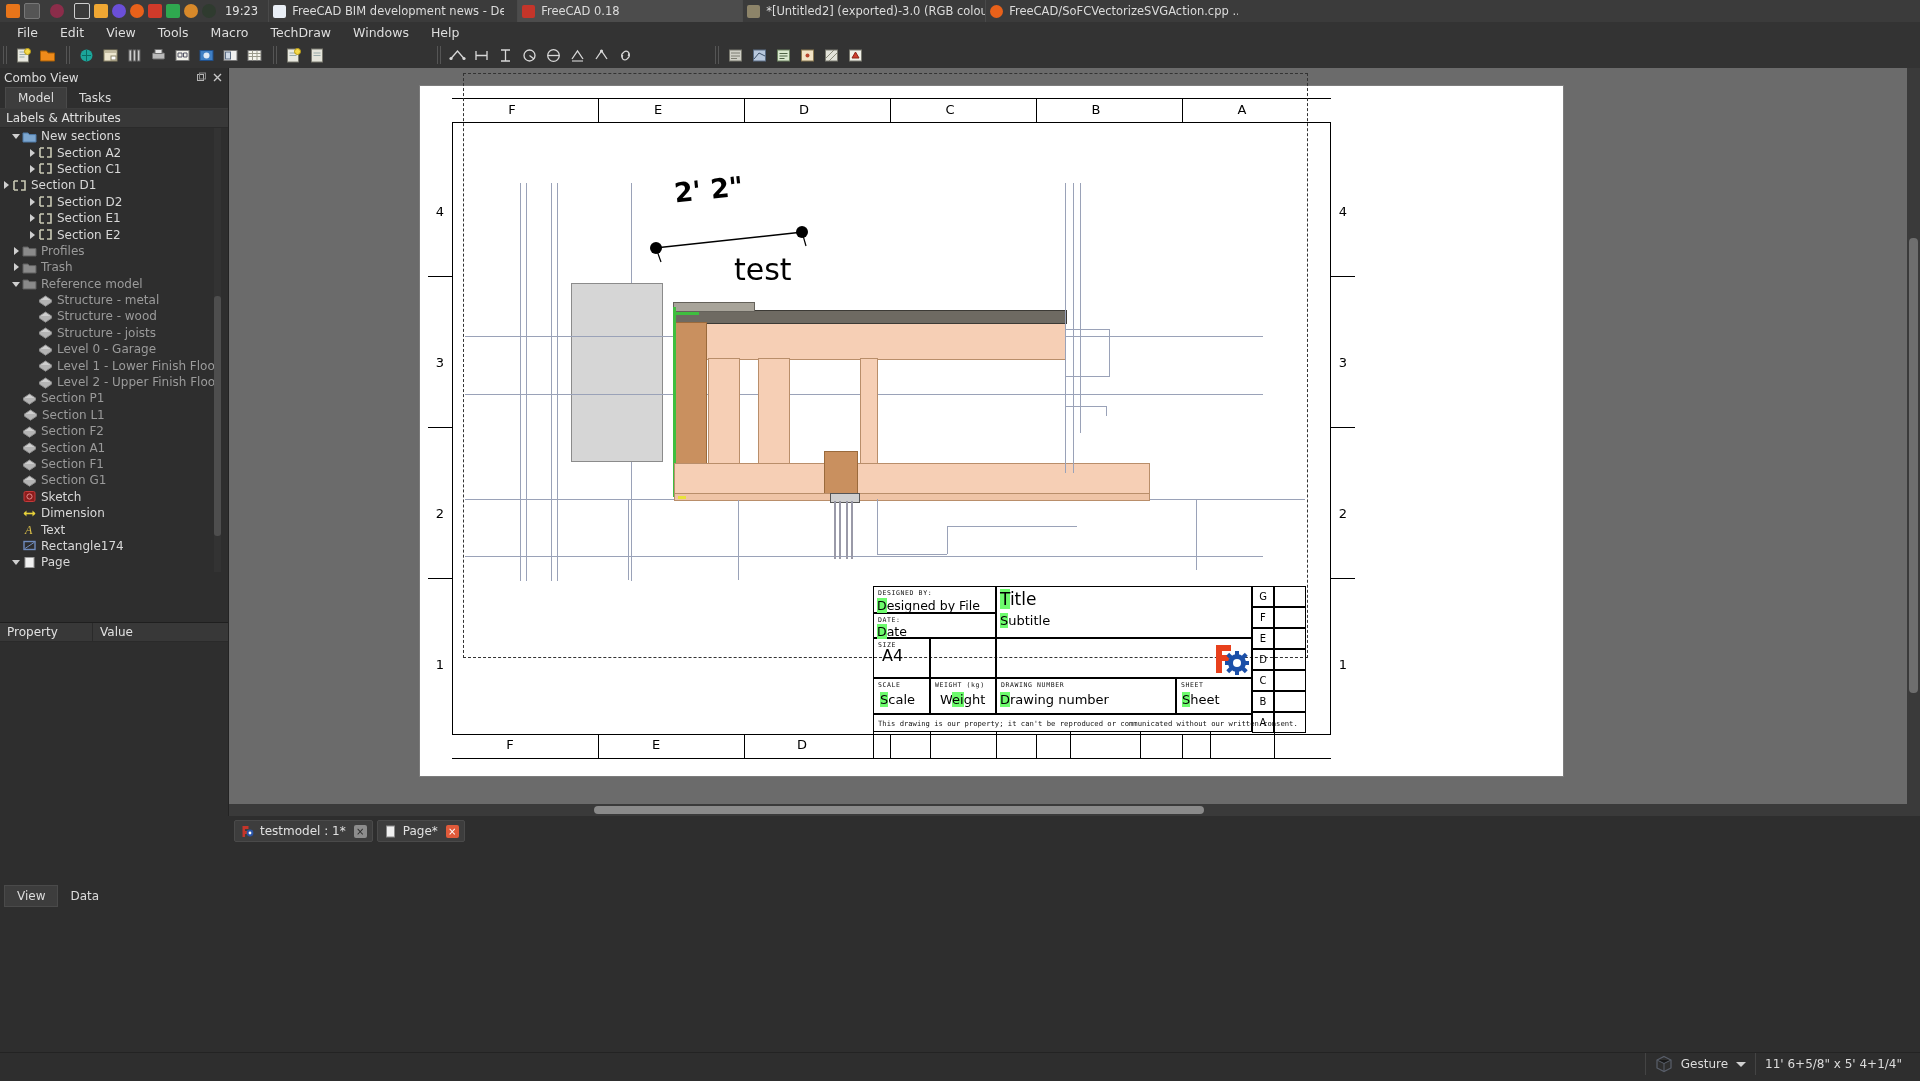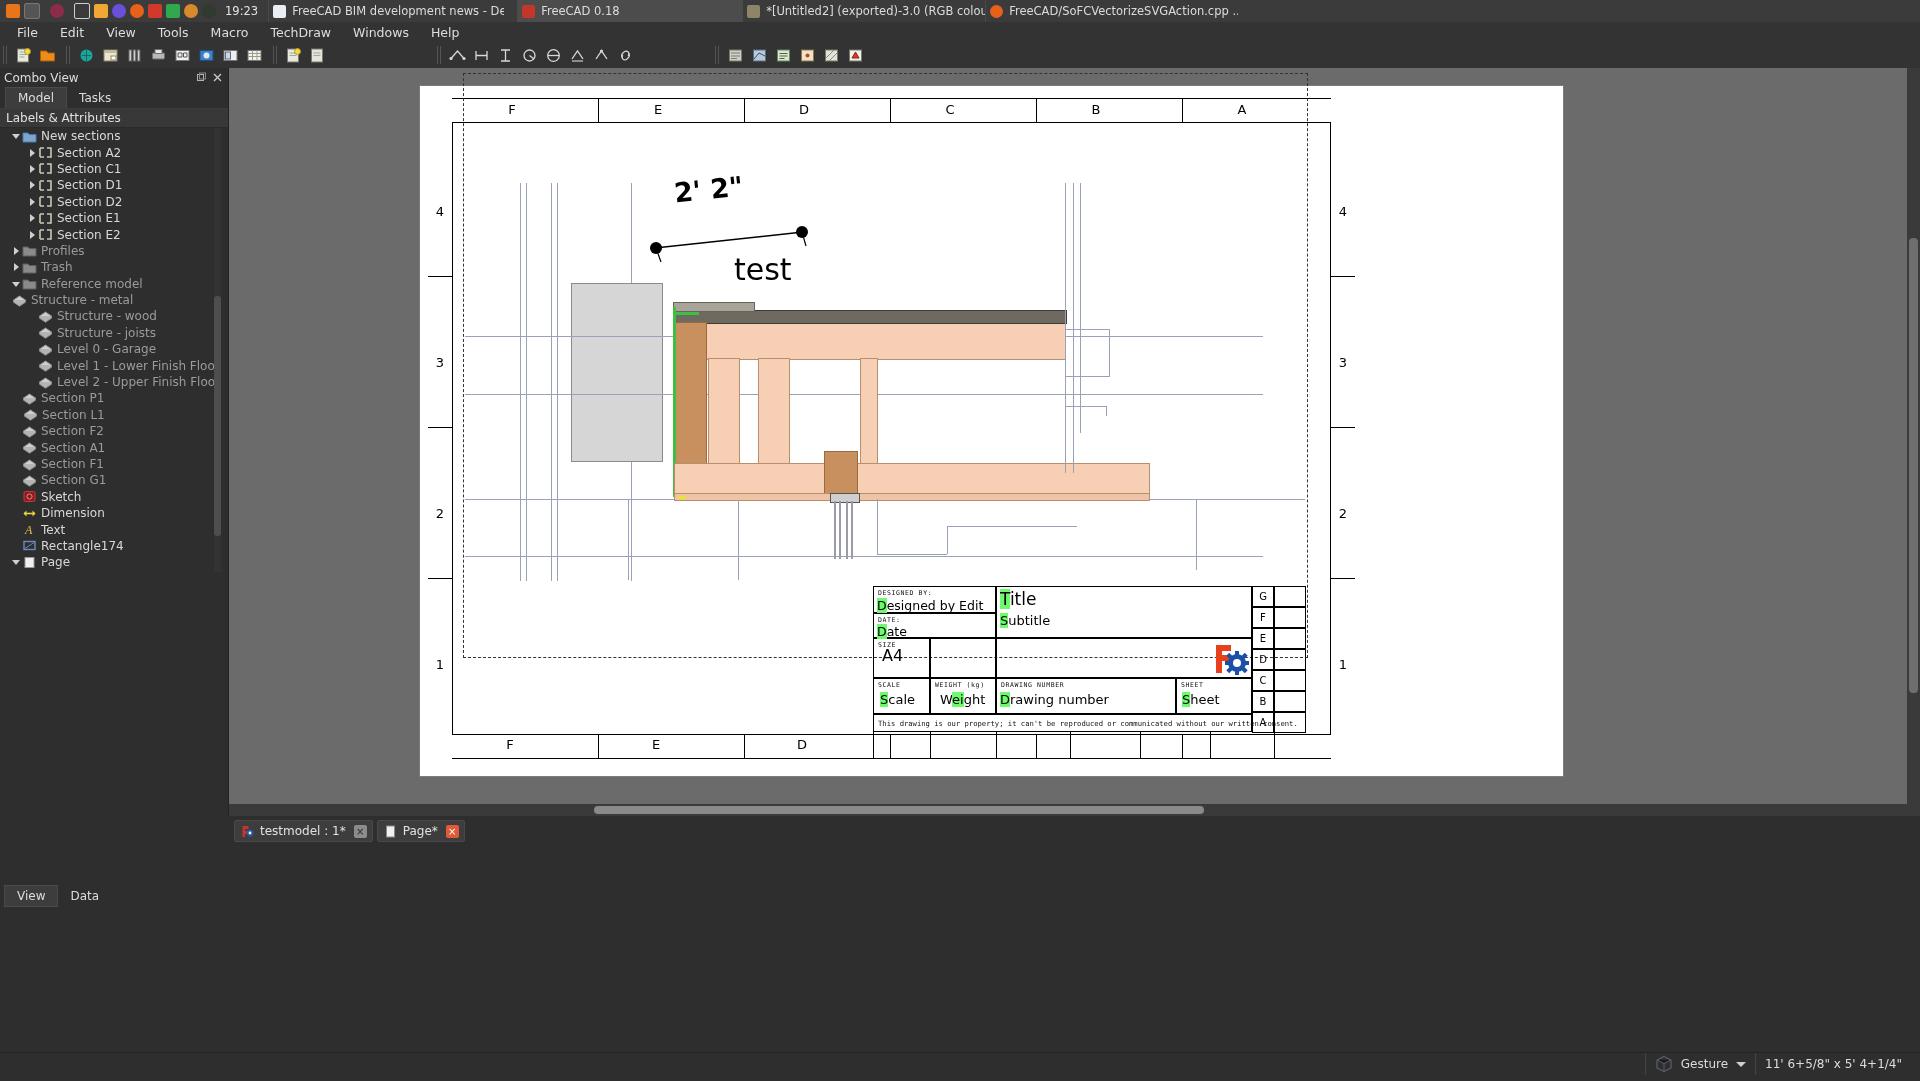--- a/index.html
+++ b/index.html
@@ -387,21 +387,21 @@
           </svg>
         </span>
         <span class="ticon">
           <svg width="15" height="13" viewBox="0 0 15 13">
             <path d="M2 2h4M2 2v9M2 11h4" stroke="#c9c9b4" stroke-width="1.6" fill="none"></path>
             <path d="M9 2h4v9h-4" stroke="#c9c9b4" stroke-width="1.6" fill="none"></path>
           </svg>
         </span>
         <span class="tw">Section C1</span>
       </div>
-      <div class="trow" style="padding-left: 26px; text-align: center;">
+      <div class="trow" style=" text-align: center;">
         <span class="arrow">
           <svg width="8" height="10" viewBox="0 0 8 10">
             <path d="M2 1 L7 5 L2 9Z" fill="#cfcfcf"></path>
           </svg>
         </span>
         <span class="ticon">
           <svg width="15" height="13" viewBox="0 0 15 13">
             <path d="M2 2h4M2 2v9M2 11h4" stroke="#c9c9b4" stroke-width="1.6" fill="none"></path>
             <path d="M9 2h4v9h-4" stroke="#c9c9b4" stroke-width="1.6" fill="none"></path>
           </svg>
@@ -482,21 +482,21 @@
             <path d="M1 2 L9 2 L5 7Z" fill="#cfcfcf"></path>
           </svg>
         </span>
         <span class="ticon">
           <svg width="15" height="13" viewBox="0 0 15 13">
             <path d="M1 3h5l1.3 1.6H14V12H1z" fill="#8a8a8a" stroke="#5e5e5e"></path>
           </svg>
         </span>
         <span class="tw">Reference model</span>
       </div>
-      <div class="trow dim" style="">
+      <div class="trow dim" style="padding-left: 26px;">
         <span class="arrow"></span>
         <span class="ticon">
           <svg width="15" height="13" viewBox="0 0 15 13">
             <path d="M7.5 2 L13.5 6 L7.5 10 L1.5 6Z" fill="#cfcfcf" stroke="#8d8d8d"></path>
             <path d="M1.5 6v2.2l6 4 6-4V6" fill="#b4b4b4" stroke="#8d8d8d"></path>
           </svg>
         </span>
         <span class="tw">Structure - metal</span>
       </div>
       <div class="trow dim" style="padding-left: 26px;">
@@ -662,20 +662,26 @@
         </span>
         <span class="tw">Page</span>
       </div>
       <div class="trow" style="padding-left: 26px;">
         <span class="arrow"></span>
         <span class="ticon"></span>
         <span class="tw">Template</span>
       </div>
     </div>
 
+  <div id="prop">
+    <div id="prophdr">
+      <div class="pcol1">Property</div>
+      <div class="pcol2">Value</div>
+    </div>
+  </div>
 
   <div id="vdtabs">
     <div class="vdtab sel">View</div>
     <div class="vdtab">Data</div>
   </div>
 </div>
 
 <div id="mdi">
   <div id="sheetwrap">
     <div id="sheet">
@@ -803,21 +809,21 @@
       <div class="tbcell" style="left:576px;top:552px;width:256px;height:40px;"></div>
 
       <div class="tbcell" style="left:453px;top:592px;width:57px;height:36px;"></div>
       <div class="tbcell" style="left:510px;top:592px;width:66px;height:36px;"></div>
       <div class="tbcell" style="left:576px;top:592px;width:180px;height:36px;"></div>
       <div class="tbcell" style="left:756px;top:592px;width:76px;height:36px;"></div>
 
       <div class="tbcell" style="left:453px;top:628px;width:379px;height:18px;"></div>
 
       <div class="tb-lbl" style="left:458px;top:503px;">DESIGNED BY:</div>
-      <div class="tb-txt" style="left:457px;top:512px;font-size:12.5px;"><span class="hl">D</span><span>esigned by Edit</span></div>
+      <div class="tb-txt" style="left:457px;top:512px;font-size:12.5px;"><span class="hl">D</span><span>esigned by File</span></div>
       <div class="tb-lbl" style="left:458px;top:530px;">DATE:</div>
       <div class="tb-txt" style="left:457px;top:538px;font-size:12.5px;"><span class="hl">D</span><span>ate</span></div>
 
       <div class="tb-lbl" style="left:458px;top:555px;">SIZE</div>
       <div class="tb-txt" style="left:462px;top:560px;font-size:16px;">A4</div>
 
       <div class="tb-lbl" style="left:458px;top:595px;">SCALE</div>
       <div class="tb-txt" style="left:460px;top:606px;font-size:13px;"><span class="hl">S</span><span>cale</span></div>
 
       <div class="tb-lbl" style="left:515px;top:595px;">WEIGHT (kg)</div>

